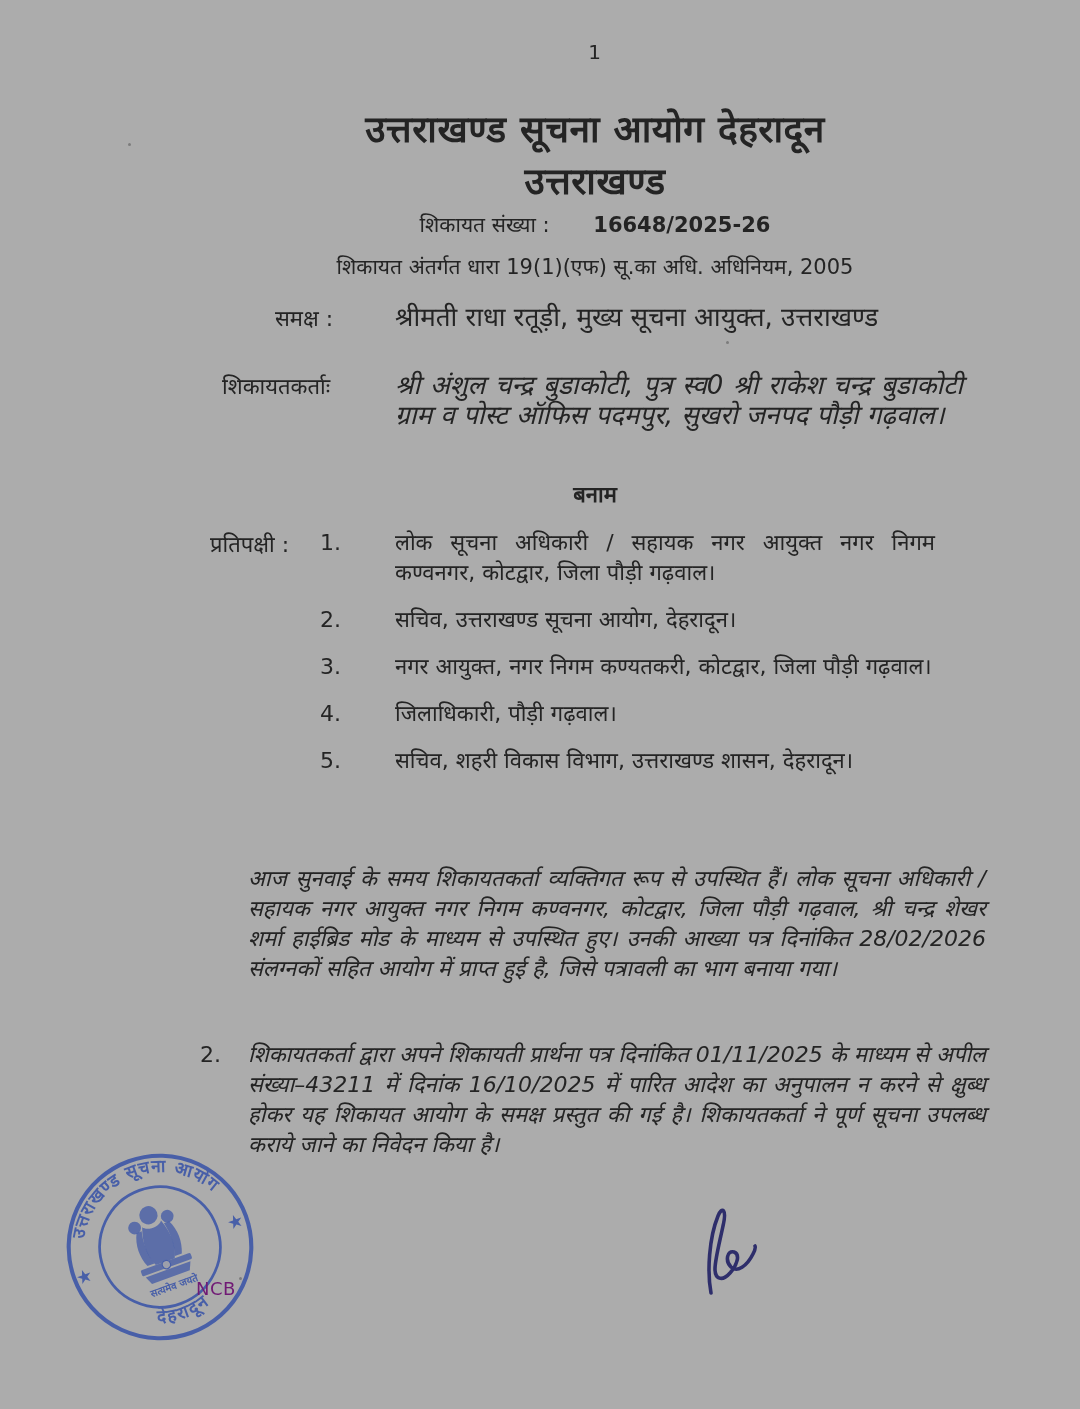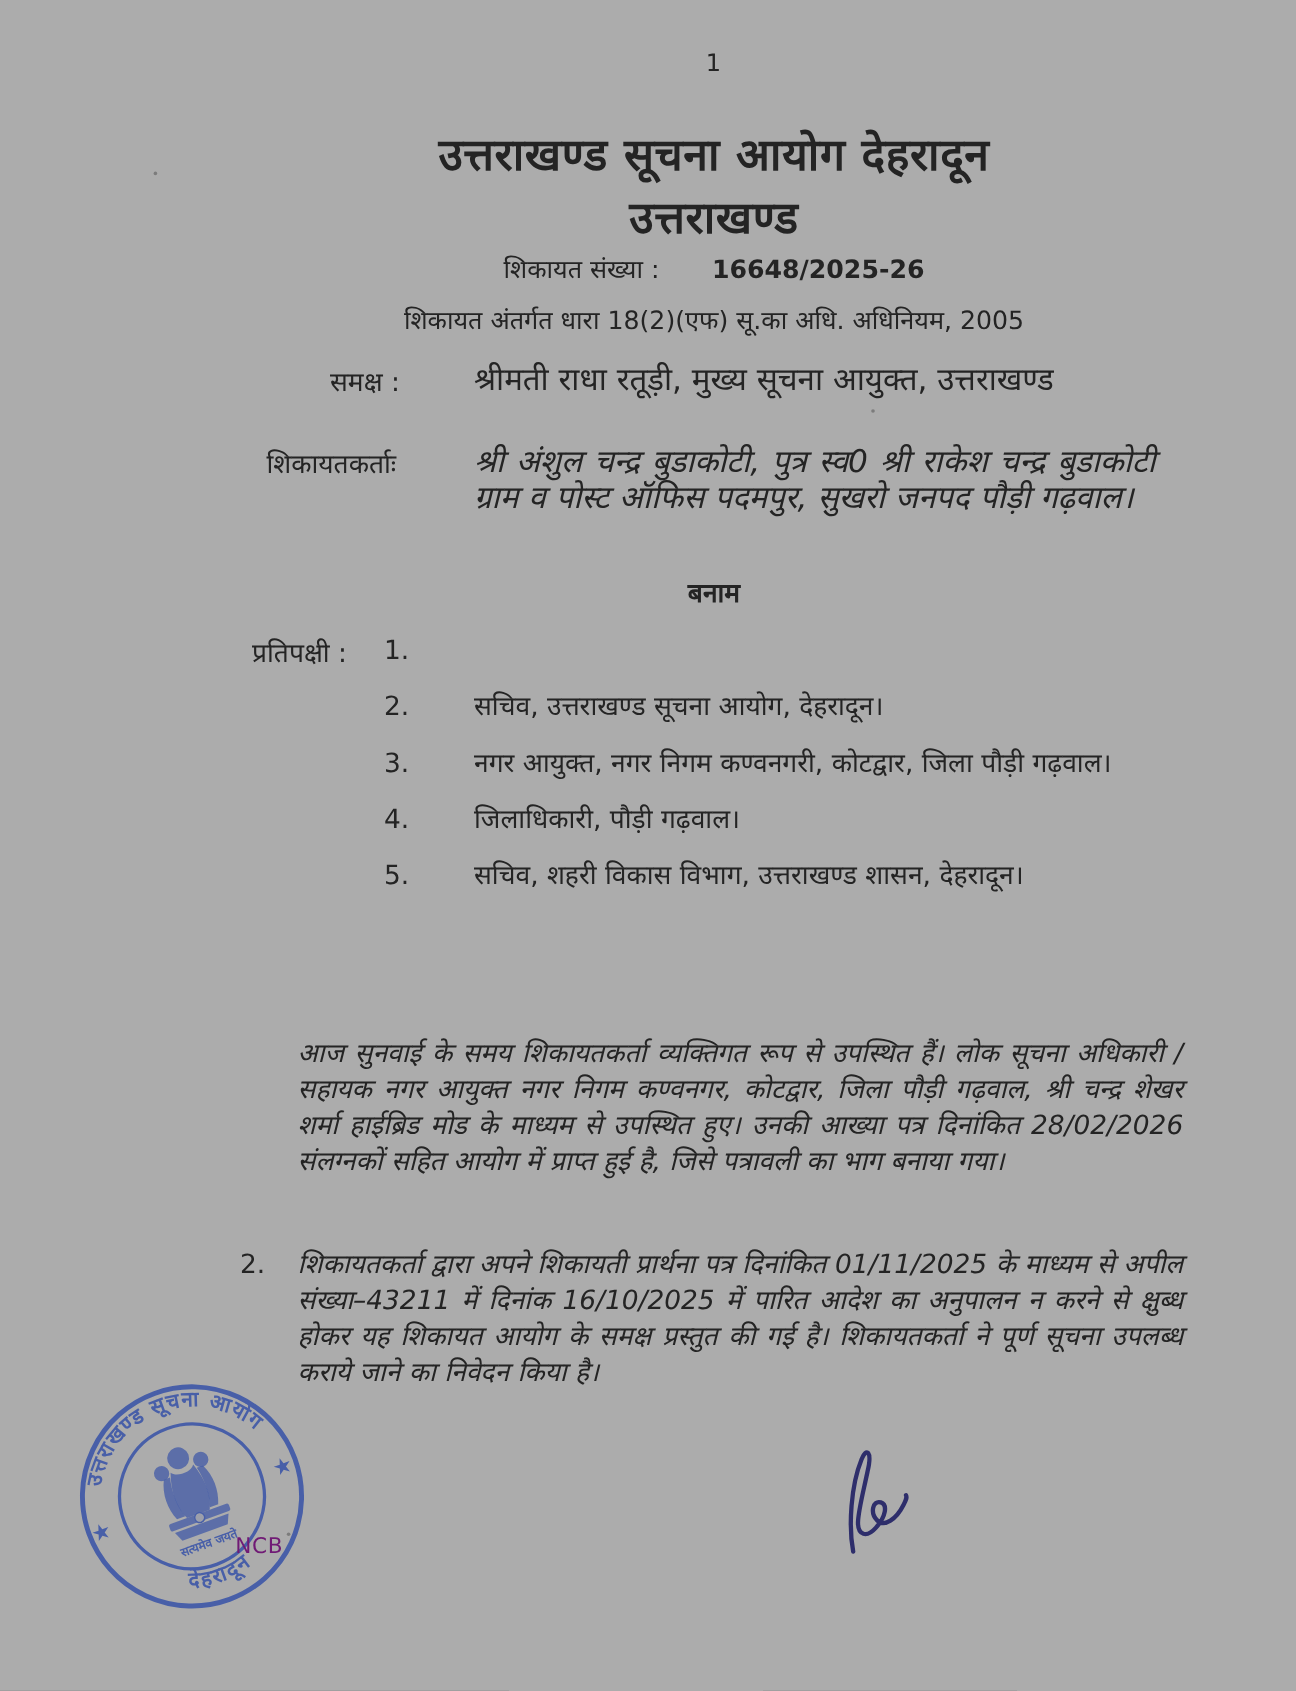--- a/index.html
+++ b/index.html
@@ -44,47 +44,48 @@
 
     <div class="abs centered title" style="top:154px;">उत्तराखण्ड</div>
 
     <div class="abs centered title" style="top:102px;">उत्तराखण्ड सूचना आयोग देहरादून</div>
 
     <div class="abs centered subline" style="top:210px;">
       <span>शिकायत संख्या :</span>
       <b>16648/2025-26</b>
     </div>
 
-    <div class="abs centered subline" style="top:252px;">शिकायत अंतर्गत धारा 18(2)(एफ) सू.का अधि. अधिनियम, 2005</div>
+    <div class="abs centered subline" style="top:252px;">शिकायत अंतर्गत धारा 19(1)(एफ) सू.का अधि. अधिनियम, 2005</div>
 
     <div class="abs" style="top:302px; left:0; width:790px;">
       <span class="abs label-col" style="left:75px; top:0;">समक्ष :</span>
       <span class="abs body-txt" style="left:195px; top:0;">श्रीमती राधा रतूड़ी, मुख्य सूचना आयुक्त, उत्तराखण्ड</span>
     </div>
 
     <div class="abs" style="top:370px; left:0; width:790px;">
       <span class="abs label-col" style="left:22px; top:0;">शिकायतकर्ताः</span>
       <span class="abs body-txt justify" style="left:195px; top:0; width:568px;">श्री अंशुल चन्द्र बुडाकोटी, पुत्र स्व0 श्री राकेश चन्द्र बुडाकोटी ग्राम व पोस्ट ऑफिस पदमपुर, सुखरो जनपद पौड़ी गढ़वाल।</span>
     </div>
 
     <div class="abs centered versus" style="top:478px;">बनाम</div>
 
     <div class="abs" style="top:528px; left:0; width:790px;">
       <span class="abs label-col" style="left:10px; top:0;">प्रतिपक्षी :</span>
       <div class="abs" style="left:120px; top:0; width:620px;">
         <div class="resp-item">
           <span class="resp-num">1.</span>
+          <span class="resp-text">लोक सूचना अधिकारी / सहायक नगर आयुक्त नगर निगम कण्वनगर, कोटद्वार, जिला पौड़ी गढ़वाल।</span>
         </div>
         <div class="resp-item">
           <span class="resp-num">2.</span>
           <span class="resp-text">सचिव, उत्तराखण्ड सूचना आयोग, देहरादून।</span>
         </div>
         <div class="resp-item">
           <span class="resp-num">3.</span>
-          <span class="resp-text">नगर आयुक्त, नगर निगम कण्वनगरी, कोटद्वार, जिला पौड़ी गढ़वाल।</span>
+          <span class="resp-text">नगर आयुक्त, नगर निगम कण्यतकरी, कोटद्वार, जिला पौड़ी गढ़वाल।</span>
         </div>
         <div class="resp-item">
           <span class="resp-num">4.</span>
           <span class="resp-text">जिलाधिकारी, पौड़ी गढ़वाल।</span>
         </div>
         <div class="resp-item">
           <span class="resp-num">5.</span>
           <span class="resp-text">सचिव, शहरी विकास विभाग, उत्तराखण्ड शासन, देहरादून।</span>
         </div>
       </div>

